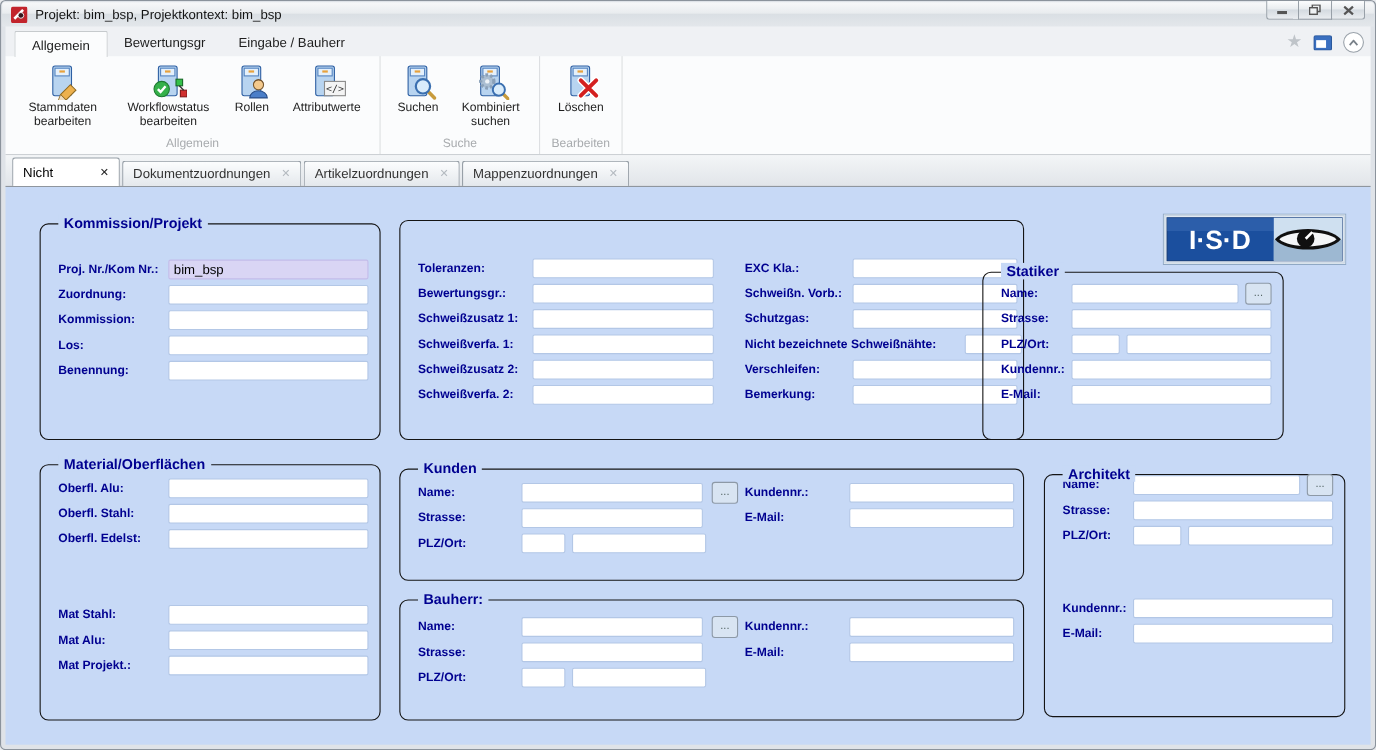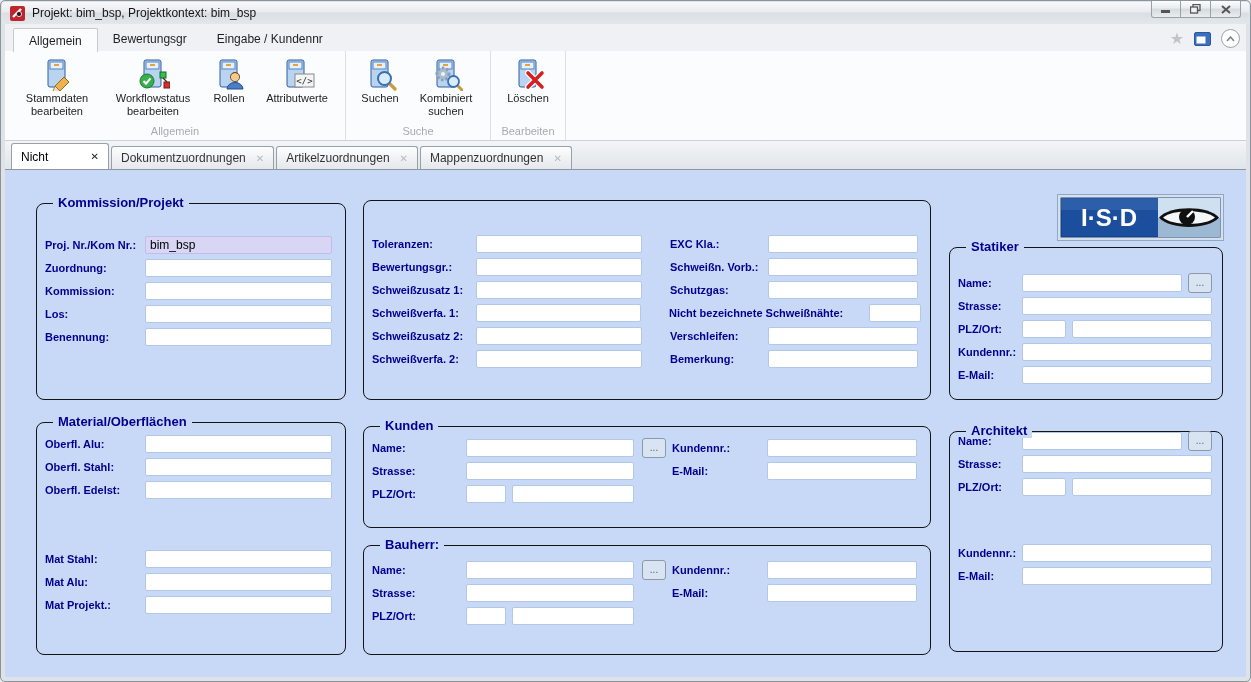--- a/index.html
+++ b/index.html
@@ -54,21 +54,21 @@
   .dtab .x { font-size:10px; color:#b4bac0; }
   .dtab.active .x { color:#222; }
 
   
   .formarea { position:absolute; top:169px; left:4px; right:4px; bottom:4px; background:#c7d9f6; }
 
   .sec { position:absolute; border:1px solid #141414; border-radius:8px; }
   .sec-title { position:absolute; top:-9px; left:16px; background:#c7d9f6; padding:0 5px;
     font-size:13px; font-weight:bold; color:#000090; white-space:nowrap; }
 
-  .row { display:flex; align-items:center; height:14px; margin:0 10px 9px 8px; }
+  .row { display:flex; align-items:center; height:14px; margin:0 10px 9px 16px; }
   .flabel { font-size:11px; font-weight:bold; color:#000090; flex-shrink:0; white-space:nowrap; }
   .finput { height:18px; border:1px solid #b3c7e6; border-radius:2px; background:#fff;
     font:12px "Liberation Sans", sans-serif; padding:0 4px; color:#000; }
   .finput.ro { background:#d9d5f4; border-color:#c4bce9; }
   .browse { width:24px; height:20px; flex-shrink:0; background:#d8e4f2; border:1px solid #8d99a6;
     border-radius:3px; font-size:10px; color:#566; line-height:16px; text-align:center; font-family:inherit; }
   .spacer-m { height:46px; } .spacer-a { height:43px; }
 
   
   .colA .flabel { width:100px; } .colA .finput { width:187px; }
@@ -79,21 +79,21 @@
   .kb .browse { margin-left:8px; }
   .kb .l2 { width:95px; margin-left:38px; } .kb .l2.afterbrowse { margin-left:6px; }
   .kb .f2 { width:150px; }
   .kb .plz-s { width:40px; } .kb .plz-l { width:122px; margin-left:6px; }
   .sa .flabel { width:64px; } .sa .finput { flex:1; min-width:0; }
   .sa .browse { margin-left:6px; }
   .sa .plz-s { flex:none; width:44px; } .sa .plz-l { flex:1; margin-left:6px; }
 
   #sec-kommission { left:31px; top:33px;  width:310px; height:197px; padding-top:34px; }
   #sec-zusatz     { left:358px; top:30px; width:568px; height:200px; padding-top:36px; }
-  #sec-statiker   { left:944px; top:77px; width:274px; height:153px; padding-top:28px; }
+  #sec-statiker   { left:888px; top:77px; width:274px; height:153px; padding-top:12px; }
   #sec-material   { left:31px; top:252px; width:310px; height:233px; padding-top:14px; }
   #sec-kunden     { left:358px; top:256px; width:568px; height:102px; padding-top:14px; }
   #sec-bauherr    { left:358px; top:375px; width:568px; height:110px; padding-top:17px; }
   #sec-architekt  { left:944px; top:261px; width:274px; height:221px; padding-top:2px; }
   .logo-box { position:absolute; left:1052px; top:24px; }
 </style>
 </head>
 <body>
 
 <div class="frame">
@@ -121,21 +121,21 @@
     <div class="wbtn">
       <svg width="10" height="9">
         <path d="M1 1 L9 8 M9 1 L1 8" stroke="#555" stroke-width="2"></path>
       </svg>
     </div>
   </div>
 
   <div class="ribbon-tabs">
     <div class="rtab active">Allgemein</div>
     <div class="rtab">Bewertungsgr</div>
-    <div class="rtab">Eingabe / Kundennr</div>
+    <div class="rtab">Eingabe / Bauherr</div>
     <div class="rtab-right">
       <span class="star-glyph">★</span>
       <svg width="17" height="14">
         <rect x="0.5" y="0.5" width="16" height="13" rx="1.5" fill="#3a6fc0" stroke="#2a589c"></rect>
         <rect x="2.5" y="4.5" width="9" height="7" fill="#fff"></rect>
       </svg>
       <span class="chev-circle">
         <svg width="9" height="6">
           <path d="M1 5 L4.5 1 L8 5" stroke="#7a828a" stroke-width="1.6" fill="none"></path>
         </svg>

